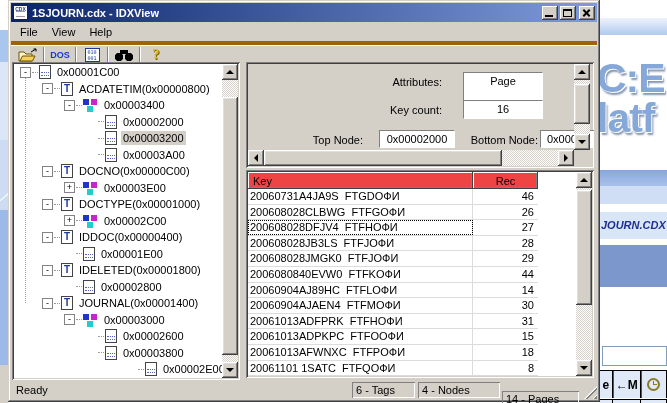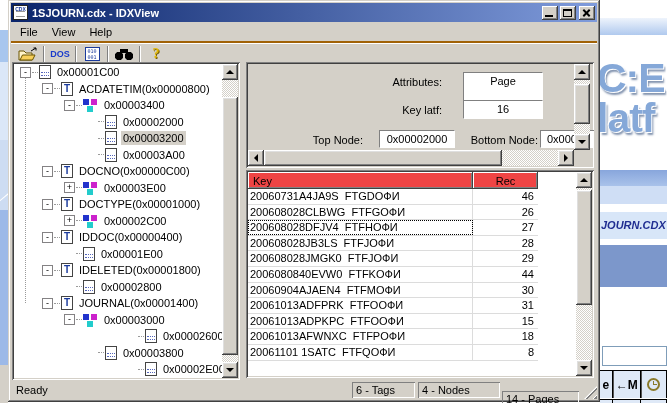--- a/index.html
+++ b/index.html
@@ -44,21 +44,21 @@
     box-shadow: inset -1px -1px #404040, inset 1px 1px #fff, inset -2px -2px #808080; }
   .g-min { position:absolute; left:3px; bottom:3px; width:8px; height:2px; background:#000; }
   .g-max { position:absolute; left:3px; top:3px; width:9px; height:8px; border:1px solid #000; border-top:2px solid #000; }
   .g-x1,.g-x2 { position:absolute; left:3px; top:6px; width:9px; height:2px; background:#000; }
   .g-x1 { transform:rotate(45deg); } .g-x2 { transform:rotate(-45deg); }
 
   #menubar { position:absolute; left:3px; top:23px; right:3px; height:18px; display:flex; align-items:center; padding-left:2px; }
   .menu-item { padding:2px 7px; cursor:default; }
 
   #toolbar { position:absolute; left:3px; top:41px; right:3px; height:24px;
-    border-top:2px solid #a16207; box-shadow: inset 0 1px 0 #fff;
+    border-top:4px solid #a16207; box-shadow: inset 0 1px 0 #fff;
     display:flex; align-items:center; padding-left:4px; }
   .tbtn { width:26px; height:20px; display:flex; align-items:center; justify-content:center; }
   .tsep { width:2px; height:16px; border-left:1px solid #808080; border-right:1px solid #fff; margin:0 2px; }
   .dos-txt { color:#1a3acc; font-weight:bold; font-size:9px; letter-spacing:0; }
   .bin-ico { width:15px; height:14px; background:#fff; border:1px solid #1a3a9c; color:#1a3a9c;
     font-family:"DejaVu Sans Mono",monospace; font-size:5px; line-height:6px; text-align:center; overflow:hidden; }
   .binoc { width:20px; height:14px;
     background: radial-gradient(circle at 5px 9px,#000 4px,transparent 4.5px),
                 radial-gradient(circle at 15px 9px,#000 4px,transparent 4.5px),
                 linear-gradient(#000,#000) 6px 2px/8px 4px no-repeat; }
@@ -311,21 +311,21 @@
           <span class="tlabel">JOURNAL(0x00001400)</span>
         </div>
         <div class="tree-row" style="padding-left:50px">
           <span class="exp">-</span>
           <span class="dots"></span>
           <span class="ticon i-node">
             <span class="sq-c"></span>
           </span>
           <span class="tlabel">0x00003000</span>
         </div>
-        <div class="tree-row" style="padding-left:112px">
+        <div class="tree-row" style="padding-left:72px">
           <span class="exp-spacer"></span>
           <span class="dots"></span>
           <span class="ticon i-page"></span>
           <span class="tlabel">0x00002600</span>
         </div>
         <div class="tree-row" style="padding-left:72px">
           <span class="exp-spacer"></span>
           <span class="dots"></span>
           <span class="ticon i-page"></span>
           <span class="tlabel">0x00003800</span>
@@ -345,21 +345,21 @@
       <div class="sb-thumb" style="left:0;top:33px;width:16px;height:258px;"></div>
       <div class="sb-btn" style="left:0;top:298px;">
           <span class="tri-down"></span>
         </div>
     </div>
   </div>
 
   <div id="attr" class="sunken">
     <div class="flabel" style="left:100px;top:14px;width:96px;">Attributes:</div>
     <div class="fbox" style="left:217px;top:10px;width:80px;height:29px;">Page</div>
-    <div class="flabel" style="left:100px;top:42px;width:96px;">Key latf:</div>
+    <div class="flabel" style="left:100px;top:42px;width:96px;">Key count:</div>
     <div class="fbox" style="left:217px;top:38px;width:80px;height:19px;">16</div>
     <div class="flabel" style="left:37px;top:72px;width:80px;">Top Node:</div>
     <div class="fbox" style="left:133px;top:68px;width:76px;height:18px;">0x00002000</div>
     <div class="flabel" style="left:222px;top:72px;width:70px;">Bottom Node:</div>
     <div class="fbox" style="left:294px;top:68px;width:56px;height:18px;z-index:1;">0x00003</div>
 
     <div class="sb-track" style="left:328px;top:2px;width:16px;height:86px;z-index:2;background-color:#d4d0c8;">
       <div class="sb-btn" style="left:0;top:0;">
           <span class="tri-up"></span>
         </div>
@@ -402,25 +402,29 @@
         </div>
         <div class="trow">
           <div class="td-key">200608028JMGK0  FTFJOФИ</div>
           <div class="td-rec">29</div>
         </div>
         <div class="trow">
           <div class="td-key">2006080840EVW0  FTFKOФИ</div>
           <div class="td-rec">44</div>
         </div>
         <div class="trow">
+          <div class="td-key">20060904AJ89HC  FTFLOФИ</div>
+          <div class="td-rec">14</div>
+        </div>
+        <div class="trow">
           <div class="td-key">20060904AJAEN4  FTFMOФИ</div>
           <div class="td-rec">30</div>
         </div>
         <div class="trow">
-          <div class="td-key">20061013ADFPRK  FTFOOФИ</div>
+          <div class="td-key">20061013ADFPRK  FTFHOФИ</div>
           <div class="td-rec">31</div>
         </div>
         <div class="trow">
           <div class="td-key">20061013ADPKPC  FTFOOФИ</div>
           <div class="td-rec">15</div>
         </div>
         <div class="trow">
           <div class="td-key">20061013AFWNXC  FTFPOФИ</div>
           <div class="td-rec">18</div>
         </div>

